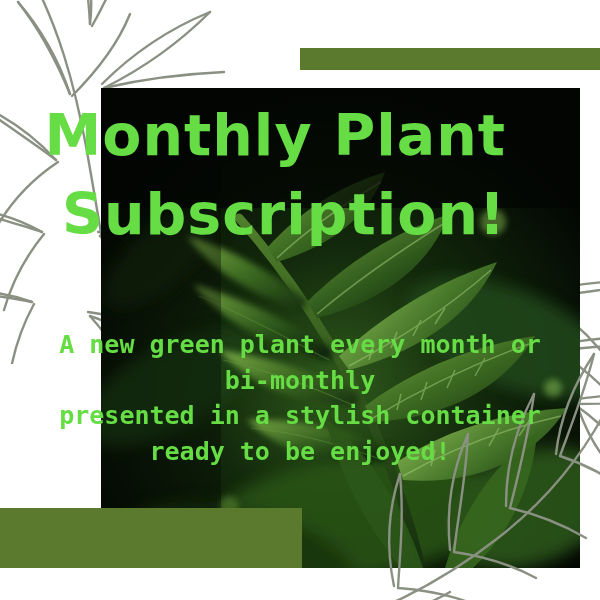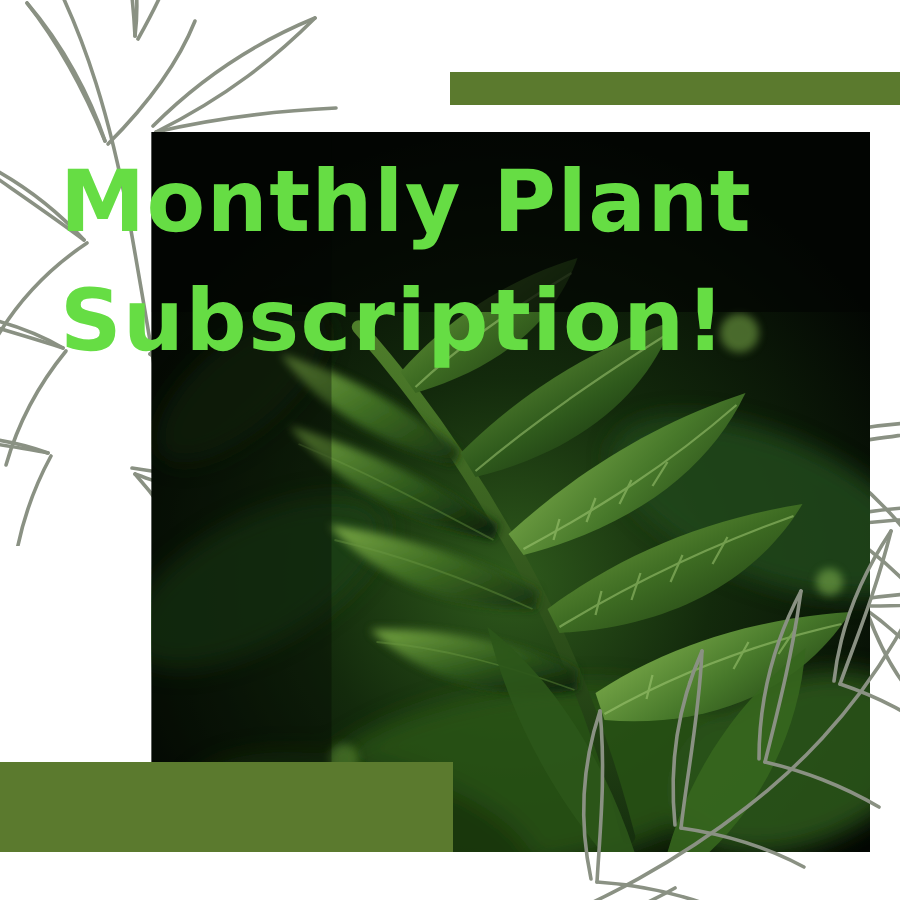--- a/index.html
+++ b/index.html
@@ -54,29 +54,28 @@
     background: #050a04;
   }
   .photo svg { display: block; width: 100%; height: 100%; }
 
   
   .headline {
     position: absolute;
     left: 0;
     top: 96px;
     width: 506px;
-    text-align: left;
+    text-align: right;
     color: #66dd44;
     font-family: "DejaVu Sans", sans-serif;
     font-weight: bold;
     font-size: 57px;
     line-height: 1.38;
     letter-spacing: 1px;
     white-space: pre-line;
-    margin-left: 40px;
   }
   .body-copy {
     position: absolute;
     left: 0;
     top: 327px;
     width: 600px;
     text-align: center;
     color: #66dd44;
     font-family: "DejaVu Sans Mono", monospace;
     font-weight: bold;
@@ -251,14 +250,18 @@
       <path d="M210 120 C214 84 228 50 248 20"></path>
       <path d="M214 122 C238 130 262 142 282 158"></path>
       <path d="M248 20 C238 60 224 94 214 122"></path>
       <path d="M0 300 C36 290 72 276 104 258"></path>
     </g>
   </svg>
 
   <div class="headline">Monthly Plant
 Subscription!</div>
 
+  <div class="body-copy">A new green plant every month or
+bi-monthly
+presented in a stylish container
+ready to be enjoyed!</div>
 
 </div>
 
 </body></html>

